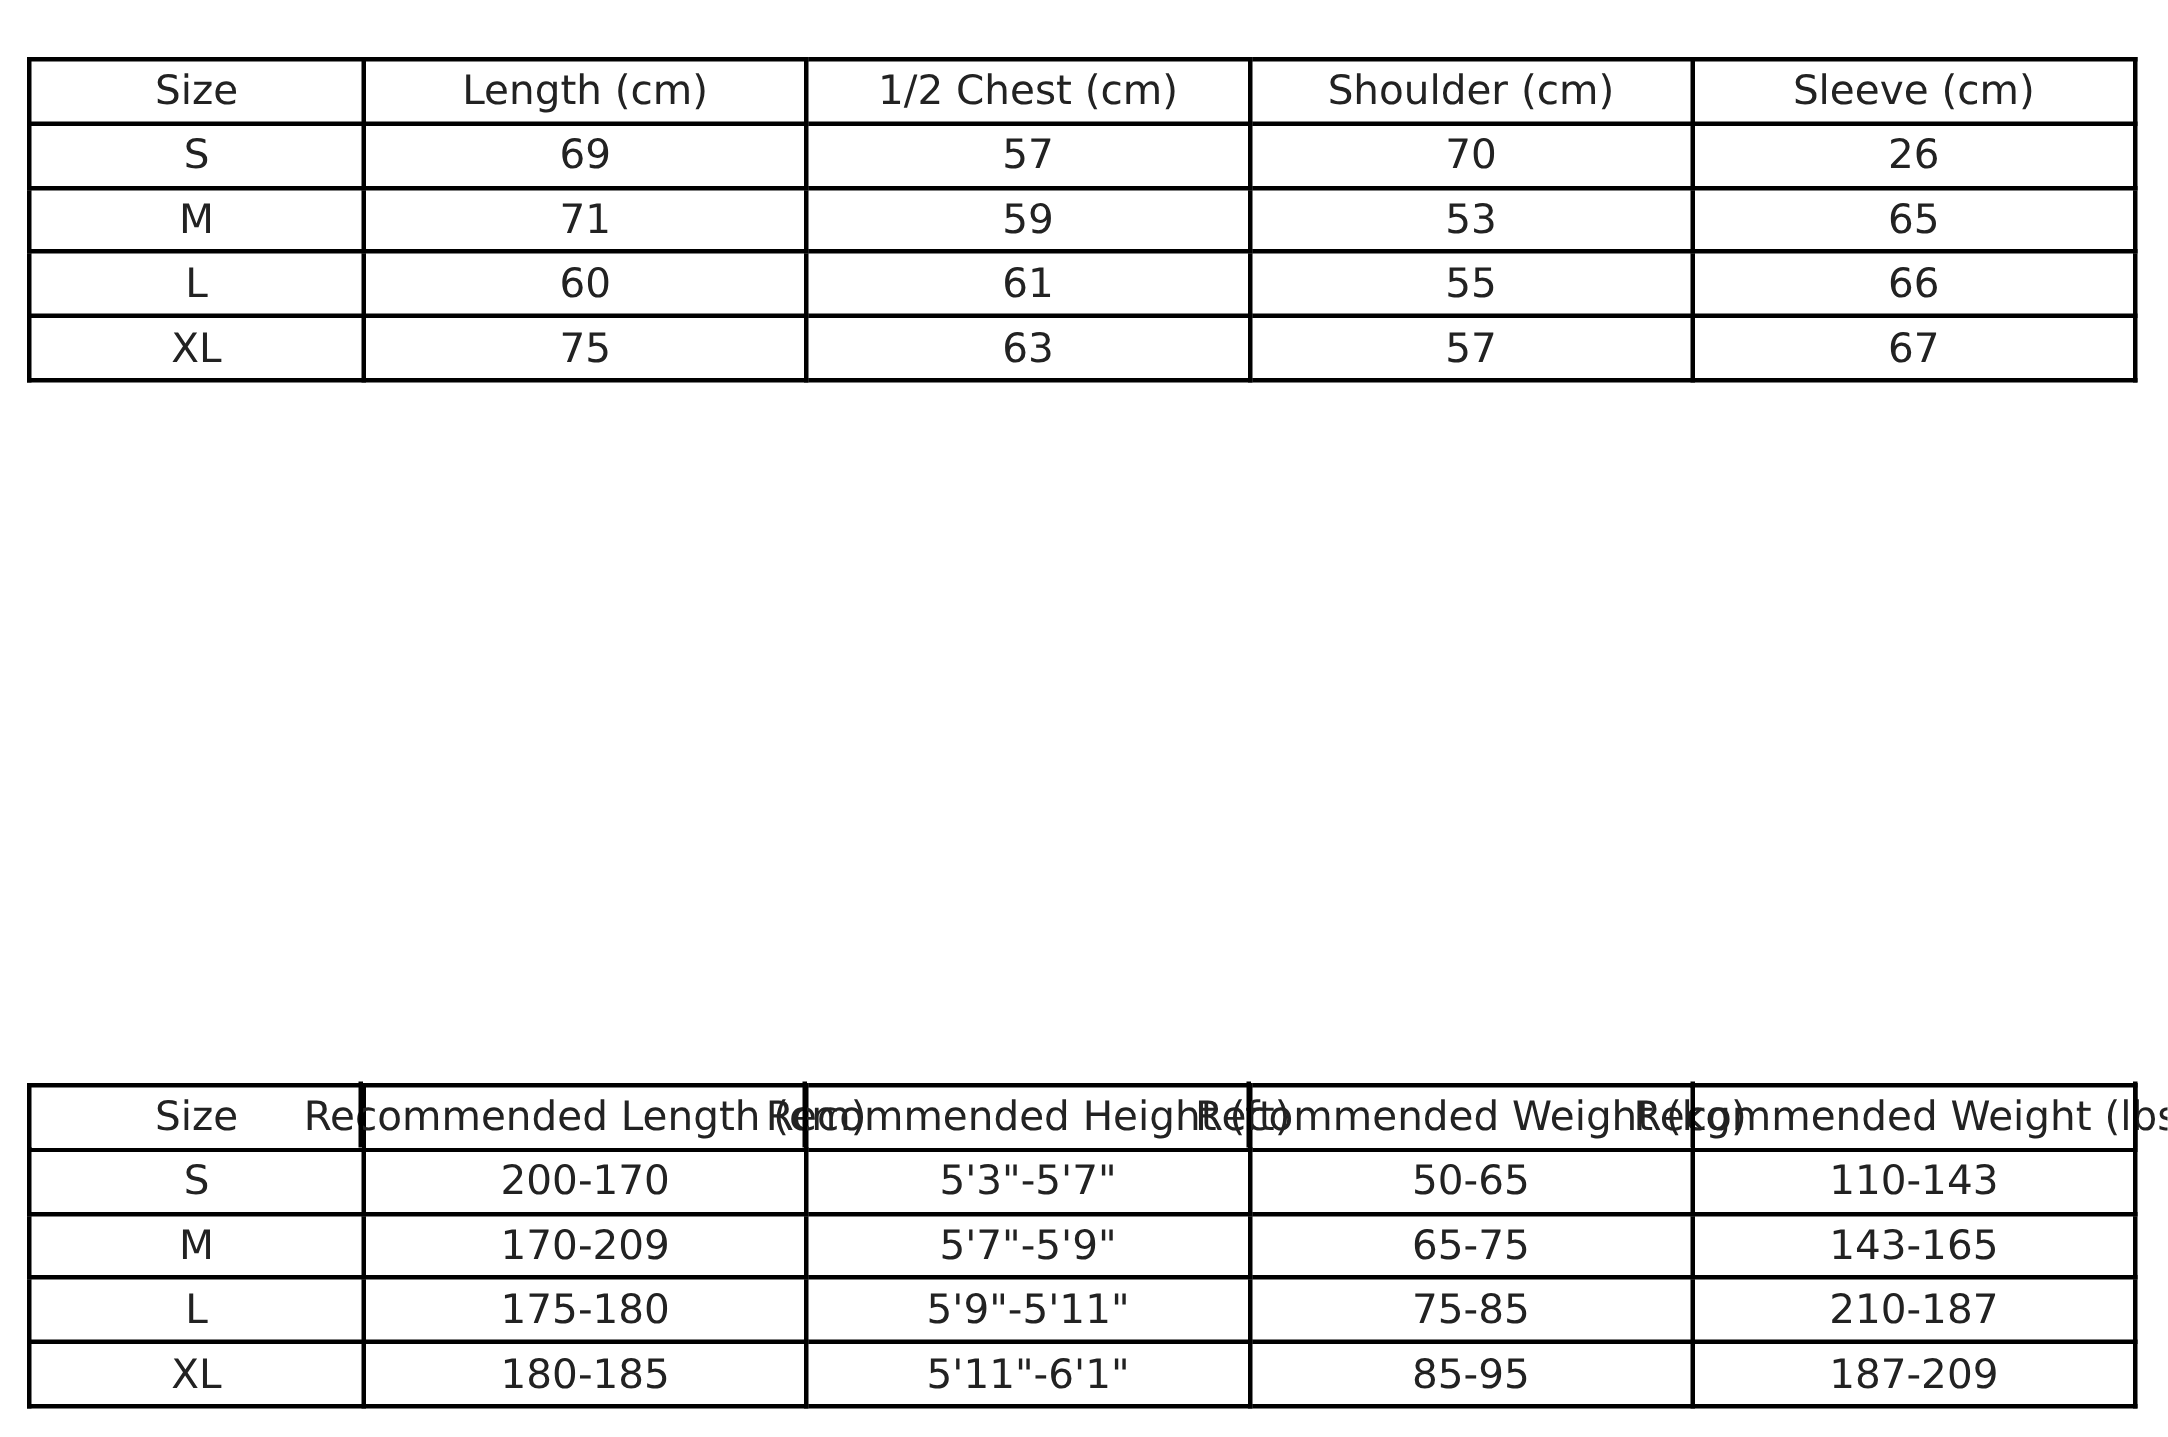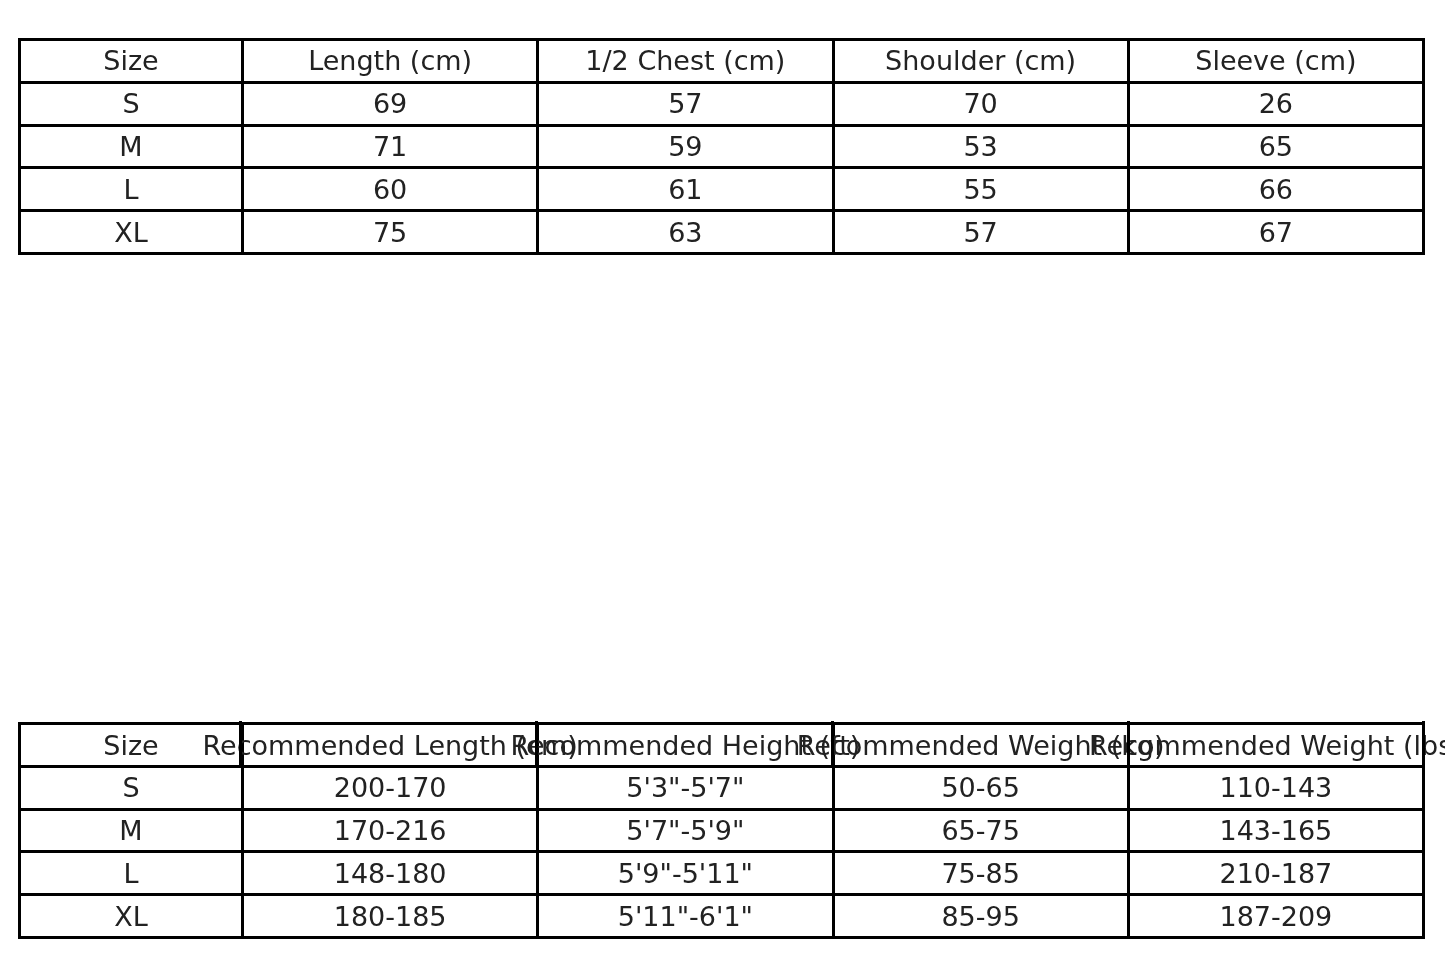--- a/index.html
+++ b/index.html
@@ -151,28 +151,28 @@
       <tbody>
         <tr>
           <td>S</td>
           <td>200-170</td>
           <td>5'3"-5'7"</td>
           <td>50-65</td>
           <td>110-143</td>
         </tr>
         <tr>
           <td>M</td>
-          <td>170-216</td>
+          <td>170-209</td>
           <td>5'7"-5'9"</td>
           <td>65-75</td>
           <td>143-165</td>
         </tr>
         <tr>
           <td>L</td>
-          <td>148-180</td>
+          <td>175-180</td>
           <td>5'9"-5'11"</td>
           <td>75-85</td>
           <td>210-187</td>
         </tr>
         <tr>
           <td>XL</td>
           <td>180-185</td>
           <td>5'11"-6'1"</td>
           <td>85-95</td>
           <td>187-209</td>

